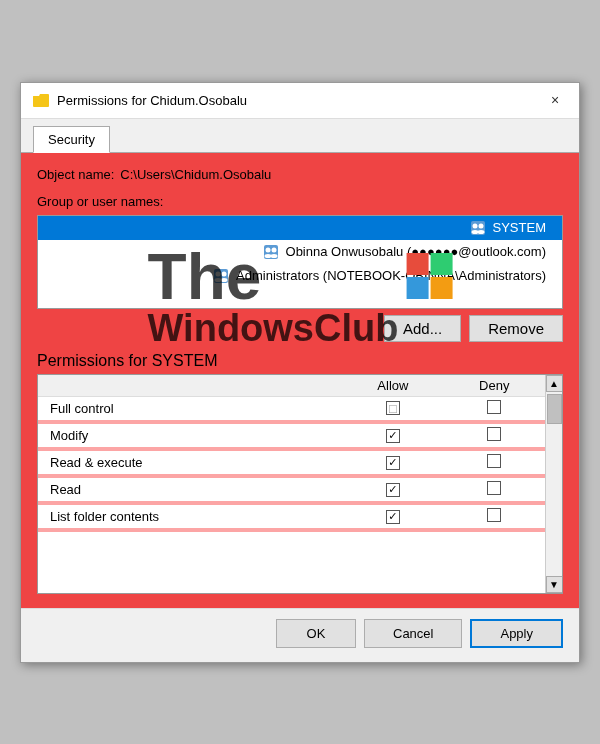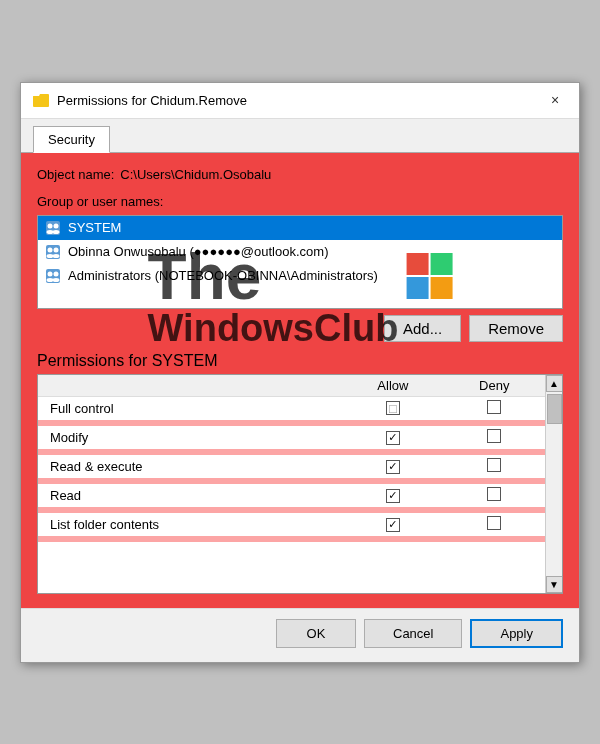--- a/index.html
+++ b/index.html
@@ -118,24 +118,25 @@
       border: 1px solid #999;
       background: #fff;
       height: 94px;
       overflow-y: auto;
       margin-bottom: 0;
     }
 
     .user-item {
       display: flex;
       align-items: center;
-      padding: 3px 6px;
+      padding: 3px 16px;
       gap: 6px;
       cursor: pointer;
       font-size: 13px;
+      justify-content: flex-end;
     }
 
     .user-item.selected {
       background: #0078d7;
       color: #fff;
     }
 
     .user-icon {
       width: 18px;
       height: 18px;
@@ -187,21 +188,21 @@
     }
 
     .permissions-table th:first-child {
       text-align: left;
       padding-left: 8px;
     }
 
     .permissions-table td {
       padding: 3px 6px;
       font-size: 13px;
-      border-bottom: 6px solid #fca5a5;
+      border-bottom: 4px solid #fca5a5;
     }
 
     .permissions-table td:first-child {
       padding-left: 12px;
     }
 
     .permissions-table td.check-cell {
       text-align: center;
     }
 
@@ -326,21 +327,21 @@
 
 <div class="dialog">
 
   <div class="title-bar">
     <div class="title-bar-left">
 
       <svg class="title-icon" viewBox="0 0 16 16">
         <rect x="0" y="4" width="16" height="11" rx="1" fill="#f5c518"></rect>
         <path d="M0 5 Q0 4 1 4 L6 4 L7 2 L15 2 Q16 2 16 3 L16 5Z" fill="#f5c518"></path>
       </svg>
-      <span class="title-text">Permissions for Chidum.Remove</span>
+      <span class="title-text">Permissions for Chidum.Osobalu</span>
     </div>
     <button class="close-btn">×</button>
   </div>
 
   <div class="tab-bar">
     <div class="tab">Security</div>
   </div>
 
   <div class="dialog-body">
 

